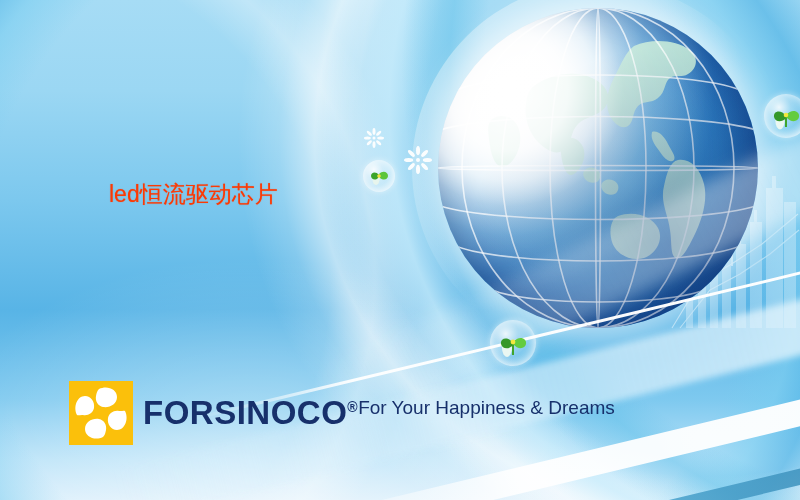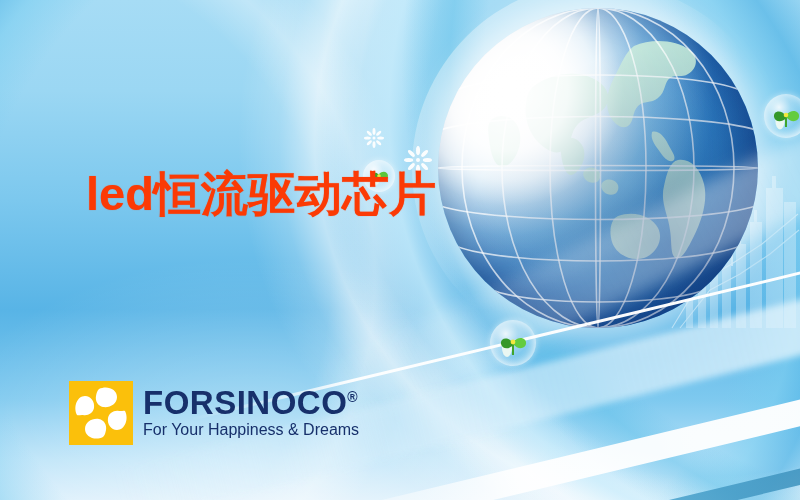--- a/index.html
+++ b/index.html
@@ -177,60 +177,61 @@
   #skyline { position: absolute; right: 0; top: 170px; width: 130px; height: 160px; opacity: 0.55; }
 
   
   #headline {
     position: absolute;
     left: 86px; top: 163px;
     width: 420px;
   }
   .headline-line {
     color: #fb3a05;
-    font-size: 47px;
+    font-size: 23px;
     line-height: 62px;
-    font-weight: 700;
+    font-weight: 400;
     white-space: nowrap;
     text-shadow: 0 0 1px rgba(251,58,5,0.6);
+    margin-left: 23px;
   }
   .headline-line.second { padding-left: 16px; }
 
   
   #logo {
     position: absolute;
     left: 69px; top: 381px;
     display: flex;
     align-items: center;
     gap: 10px;
   }
   #logo-mark {
     width: 64px; height: 64px;
     background: #fbc00b;
     position: relative;
     flex: 0 0 auto;
   }
-  #logo-text { display: flex; flex-direction: column; justify-content: center; }
+  #logo-text { display: flex; flex-direction: row; justify-content: center; }
   #logo-wordmark {
     color: #17306b;
     font-size: 33px;
     font-weight: bold;
     letter-spacing: 0.5px;
     line-height: 1.02;
     position: relative;
     white-space: nowrap;
   }
   #logo-reg {
     font-size: 14px;
     vertical-align: super;
     font-weight: bold;
   }
   #logo-tagline {
     color: #17306b;
-    font-size: 16px;
+    font-size: 19px;
     line-height: 1.15;
     margin-top: 1px;
     white-space: nowrap;
   }
 </style>
 </head>
 <body>
 
 <div id="banner">
 

